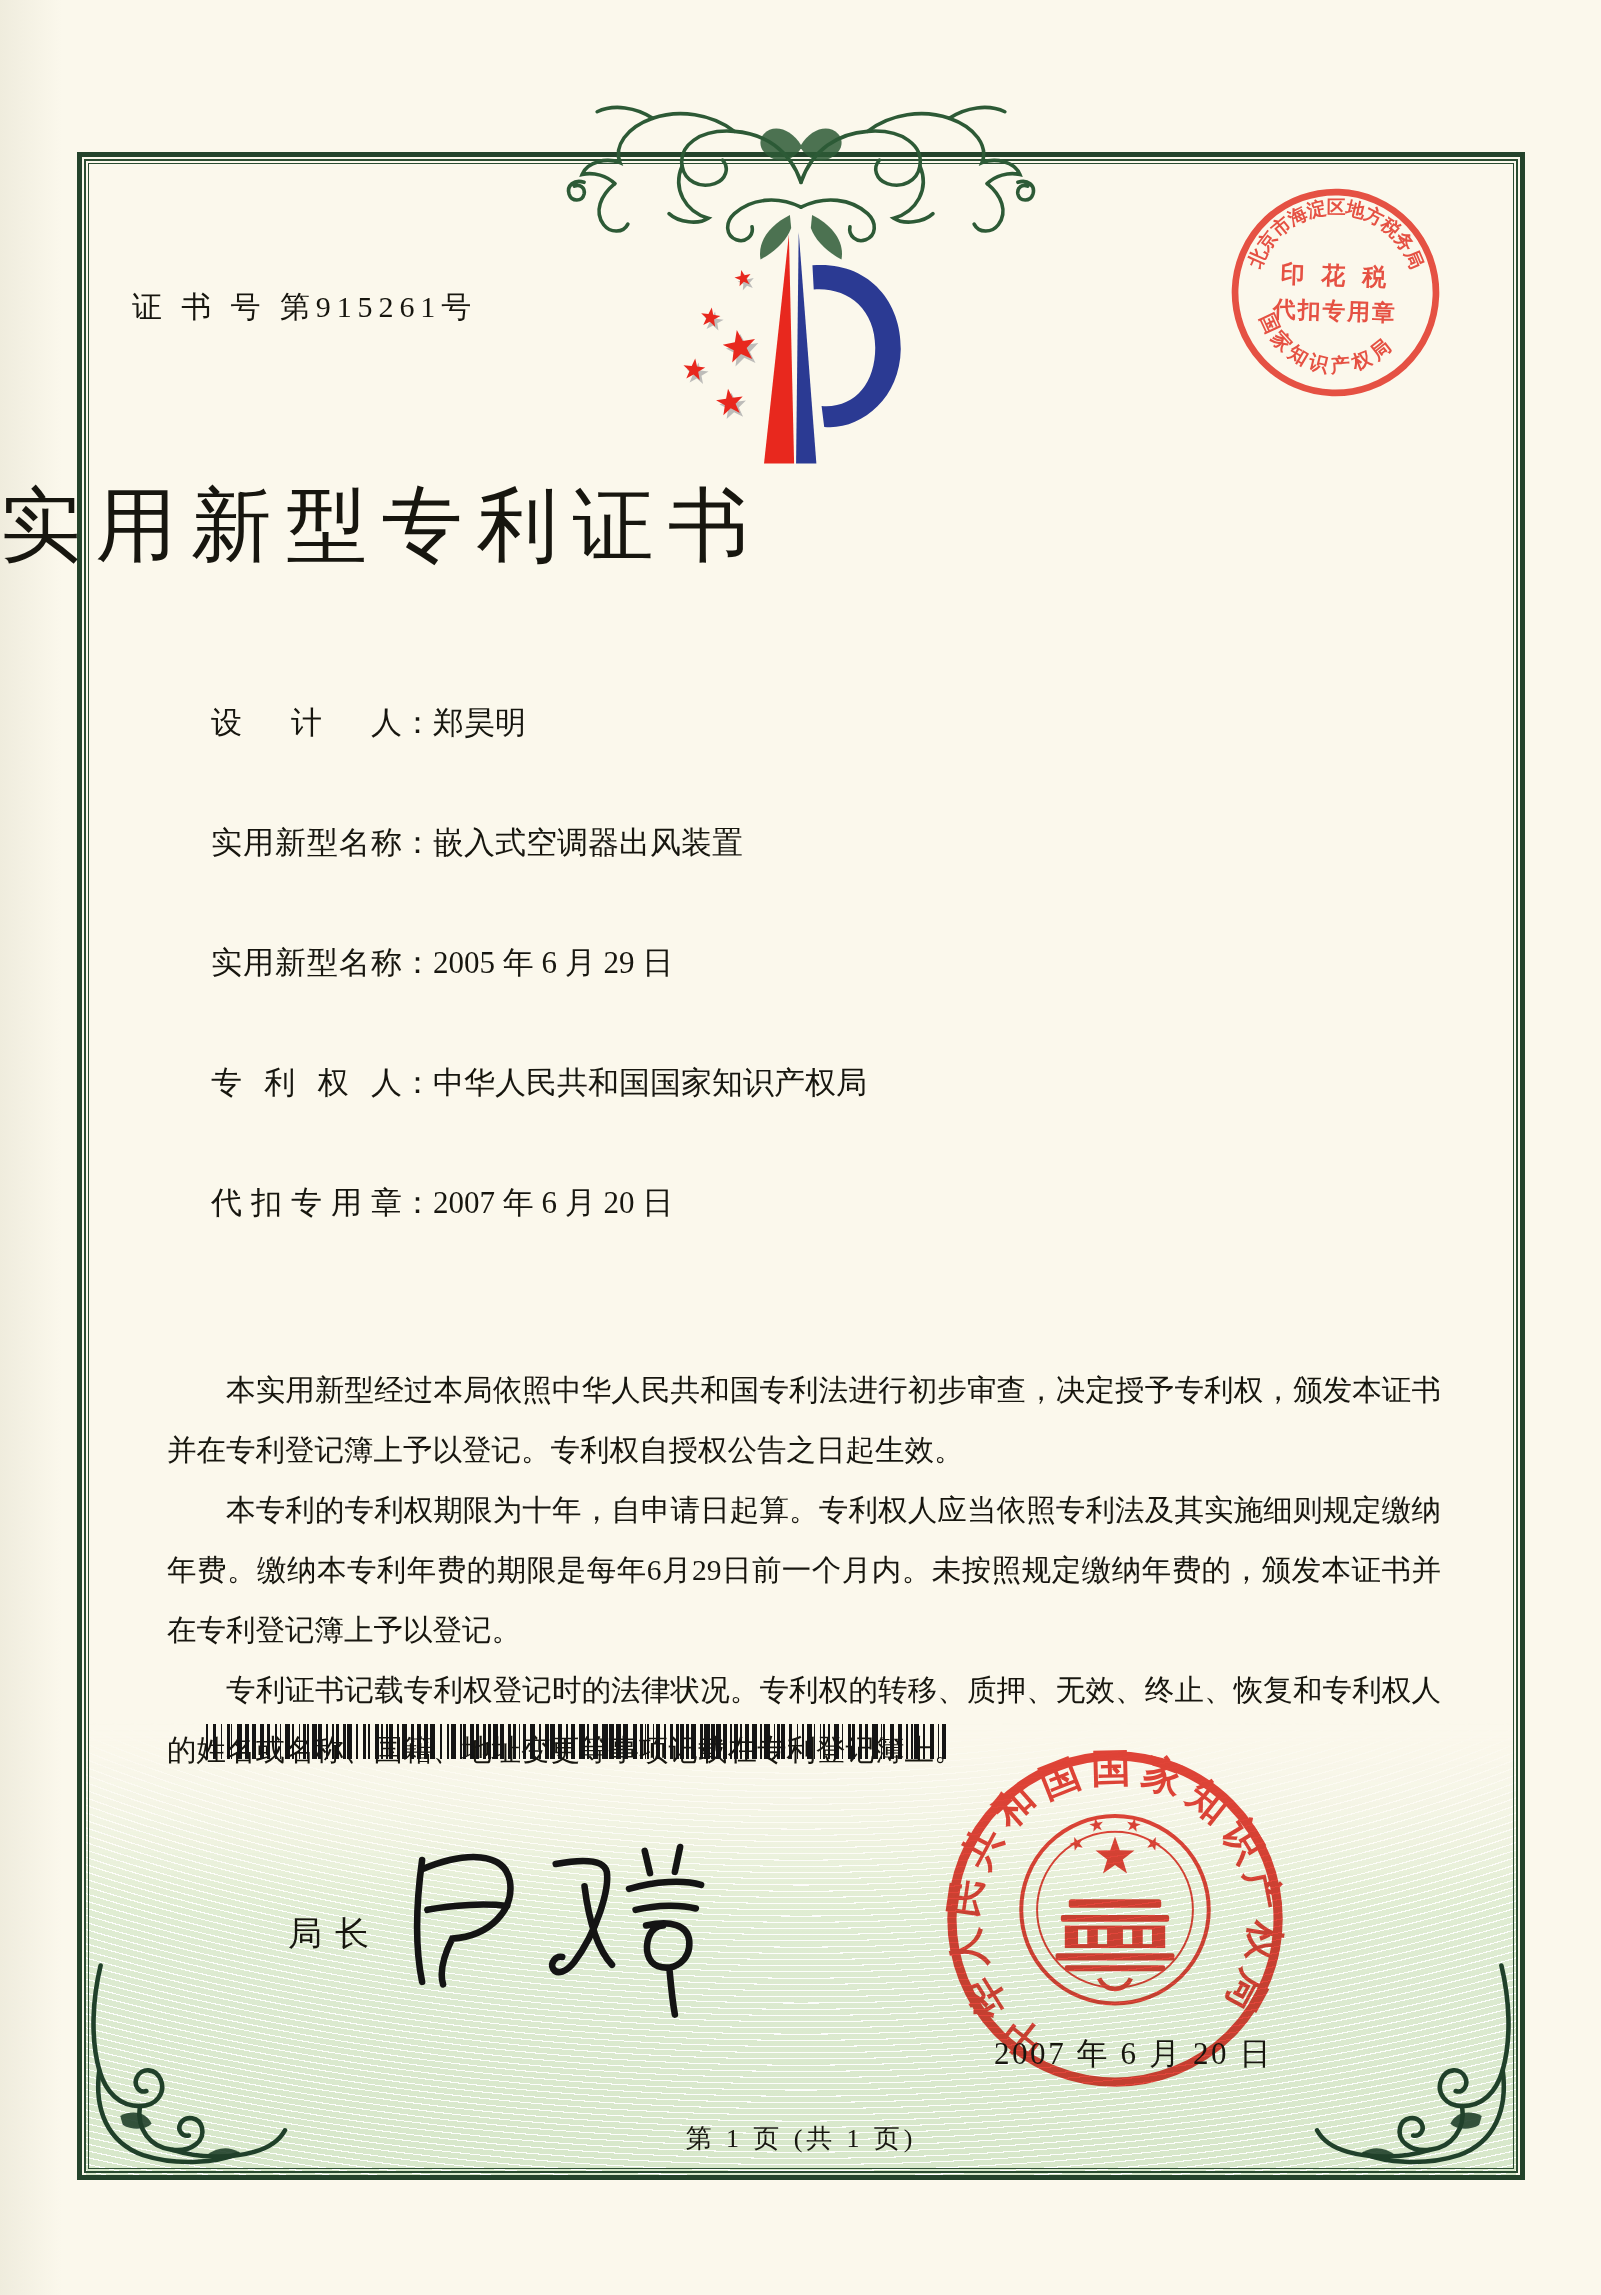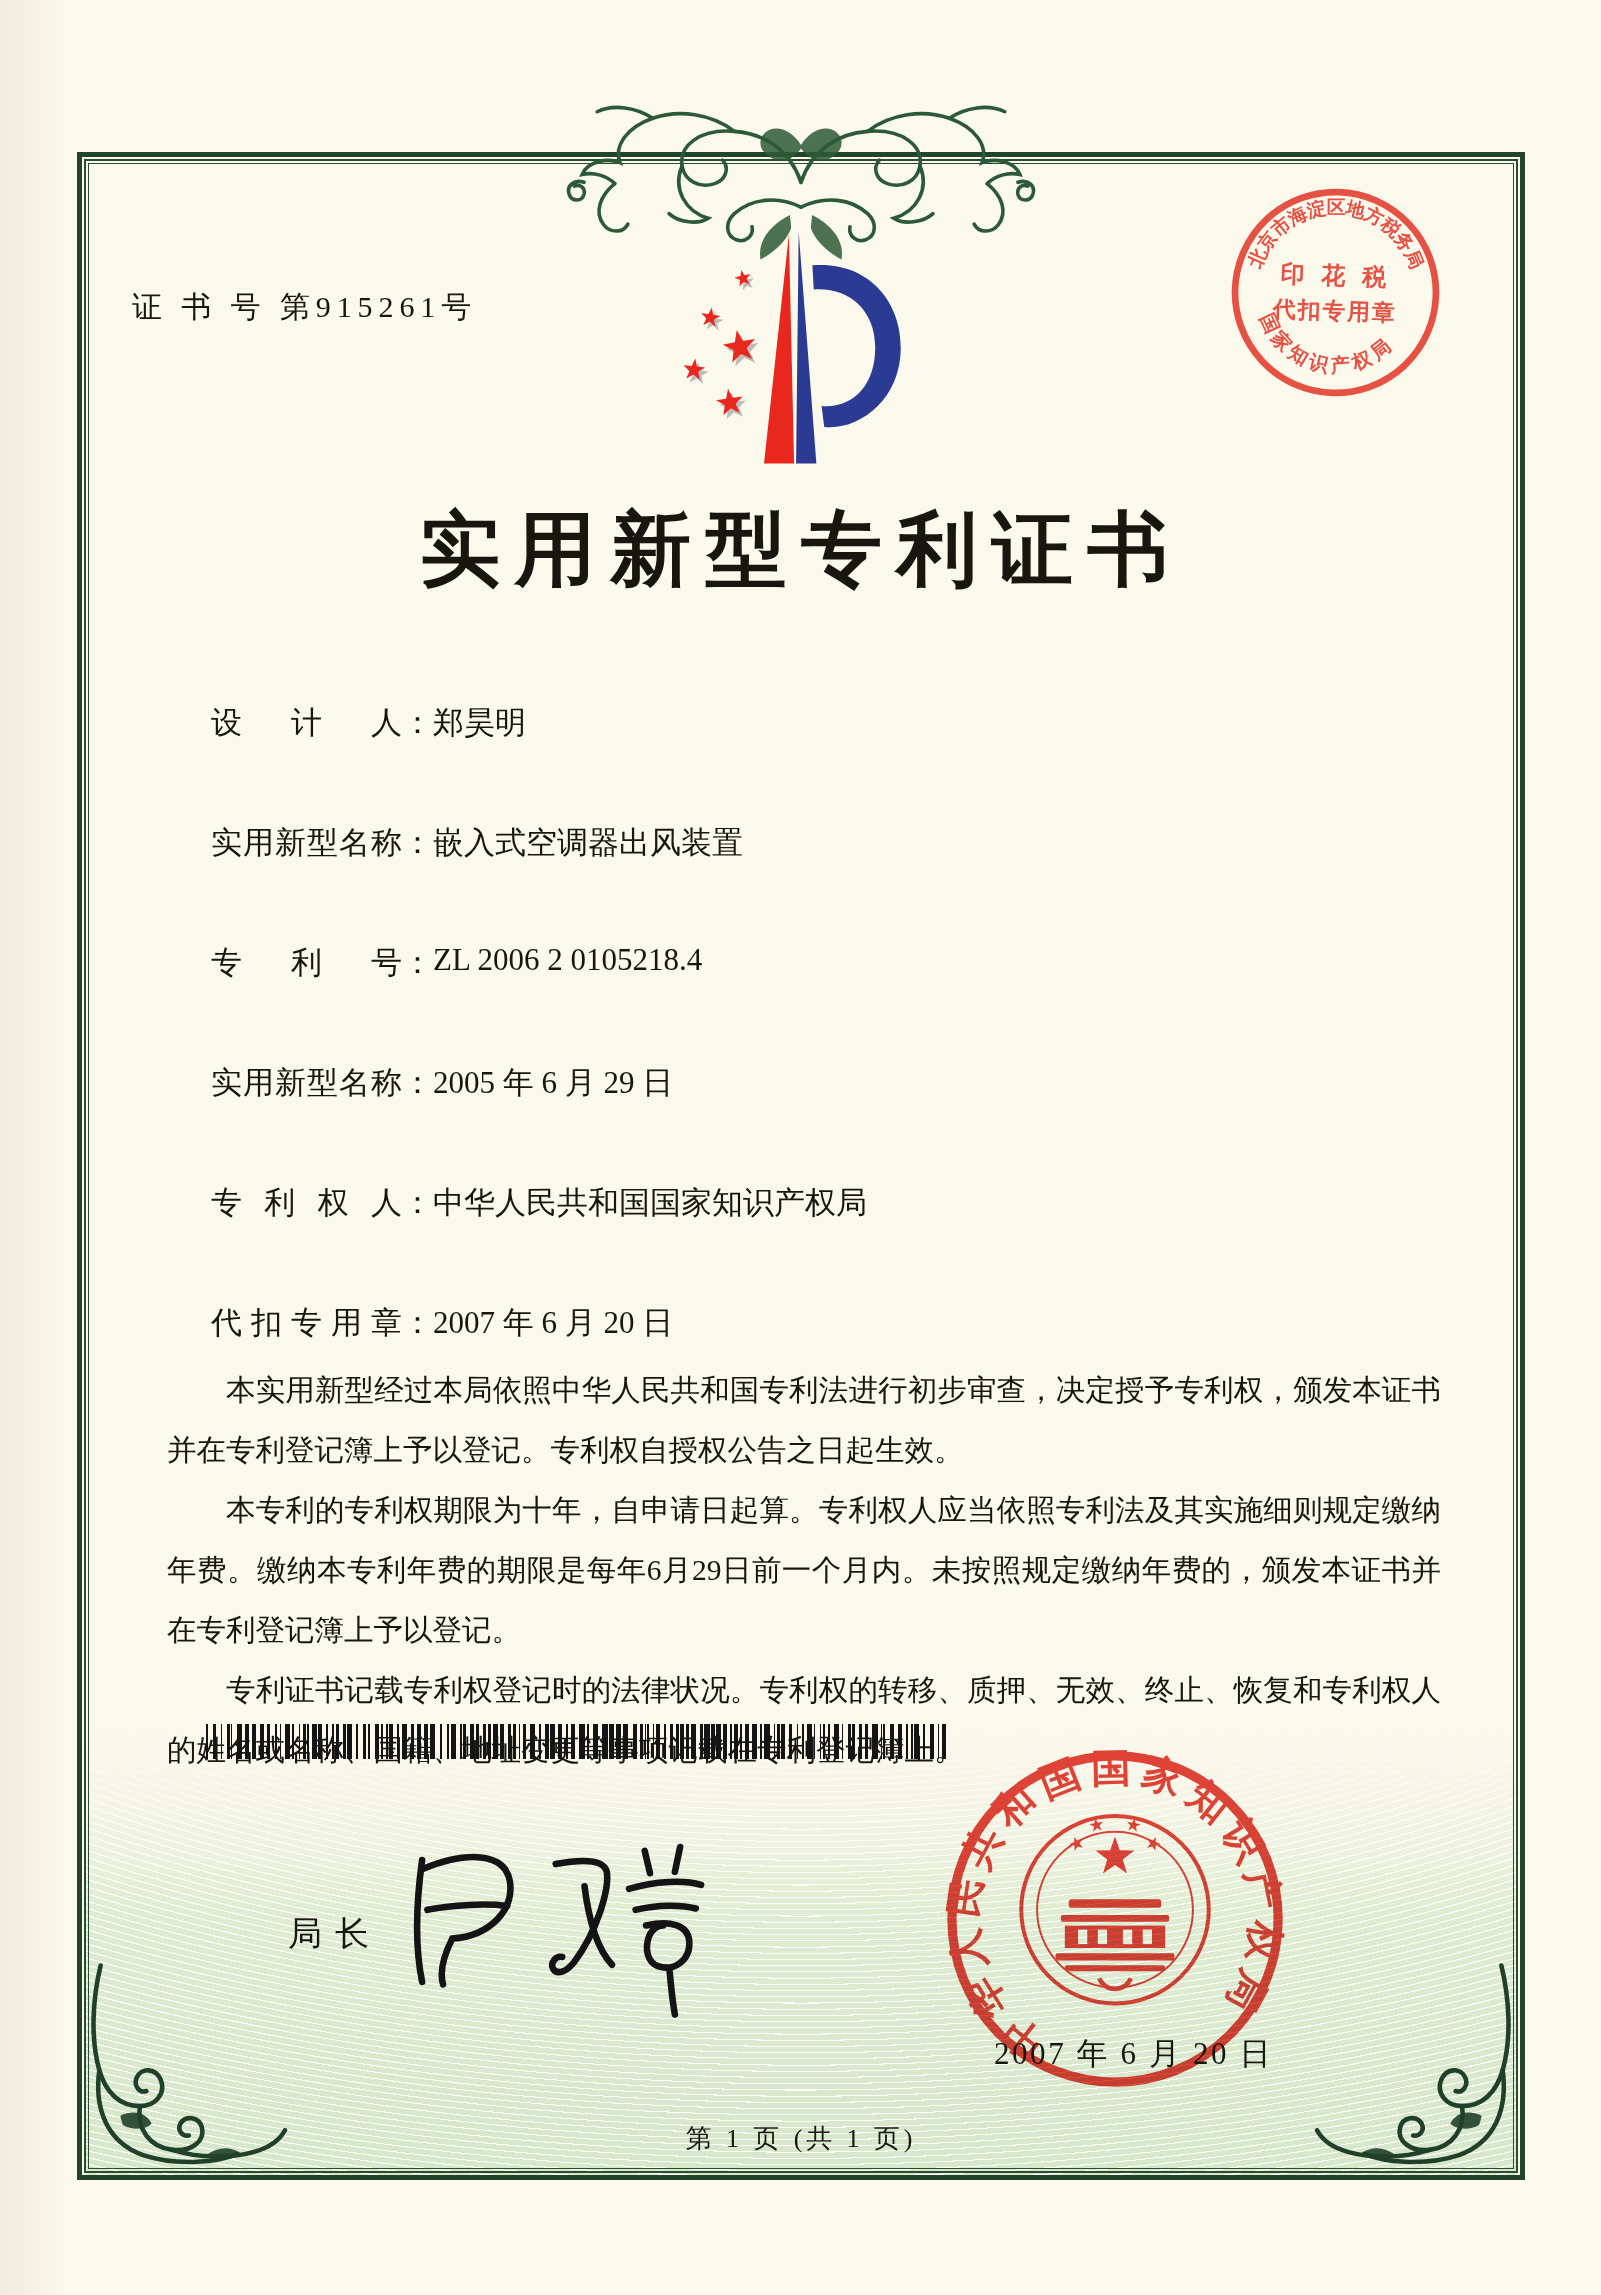--- a/index.html
+++ b/index.html
@@ -23,22 +23,22 @@
     position:absolute;left:86px;right:86px;top:1716px;bottom:119px;z-index:1;
     background-image:
       repeating-radial-gradient(1244px 655px at 50% -458px,
         rgba(255,255,255,0) 0 9.8px, rgba(255,255,255,.95) 9.8px 11.8px),
       linear-gradient(to bottom, rgba(223,236,209,.0), rgba(223,236,209,.95) 170px, #dcead0 60%, #d7e7ca);
     -webkit-mask-image:linear-gradient(to bottom, transparent 0, #000 196px);
     mask-image:linear-gradient(to bottom, transparent 0, #000 196px);
   }
   
   .cert-no{position:absolute;left:132px;top:287px;font-size:30px;letter-spacing:5.9px;z-index:5;}
-  .title{position:absolute;left:0;right:0;top:496px;text-align:center;
-    font-size:81px;font-weight:bold;letter-spacing:14.4px;z-index:5;}
+  .title{position:absolute;left:0;right:0;top:472px;text-align:left;
+    font-size:81px;font-weight:normal;letter-spacing:14.4px;z-index:5;}
   .fields{position:absolute;left:211px;top:702px;width:1244px;font-size:31px;z-index:5;}
   .field{height:41px;margin-bottom:79px;white-space:nowrap;}
   .field .lbl{display:inline-block;width:191px;text-align:justify;text-align-last:justify;vertical-align:top;}
   .field .col{display:inline-block;width:31px;vertical-align:top;}
   .paras{position:absolute;left:167px;top:1360px;width:1274px;font-size:29.5px;
     line-height:60px;text-align:justify;z-index:5;}
   .paras p{margin:0;text-indent:2em;}
   
   .barcode{position:absolute;left:206px;top:1724px;width:741px;height:35px;
     white-space:nowrap;overflow:hidden;z-index:5;}
@@ -149,23 +149,20 @@
   </svg>
 
   <div class="title">实用新型专利证书</div>
 
   <div class="fields">
     <div class="field">
       <span class="lbl">设计人</span><span class="col">：</span><span class="val">郑昊明</span>
     </div>
     <div class="field">
       <span class="lbl">实用新型名称</span><span class="col">：</span><span class="val">嵌入式空调器出风装置</span>
-    </div>
-    <div class="field">
-      <span class="lbl">专利号</span><span class="col">：</span><span class="val">ZL 2006 2 0105218.4</span>
     </div>
     <div class="field">
       <span class="lbl">实用新型名称</span><span class="col">：</span><span class="val">2005 年 6 月 29 日</span>
     </div>
     <div class="field">
       <span class="lbl">专利权人</span><span class="col">：</span><span class="val">中华人民共和国国家知识产权局</span>
     </div>
     <div class="field">
       <span class="lbl">代扣专用章</span><span class="col">：</span><span class="val">2007 年 6 月 20 日</span>
     </div>

